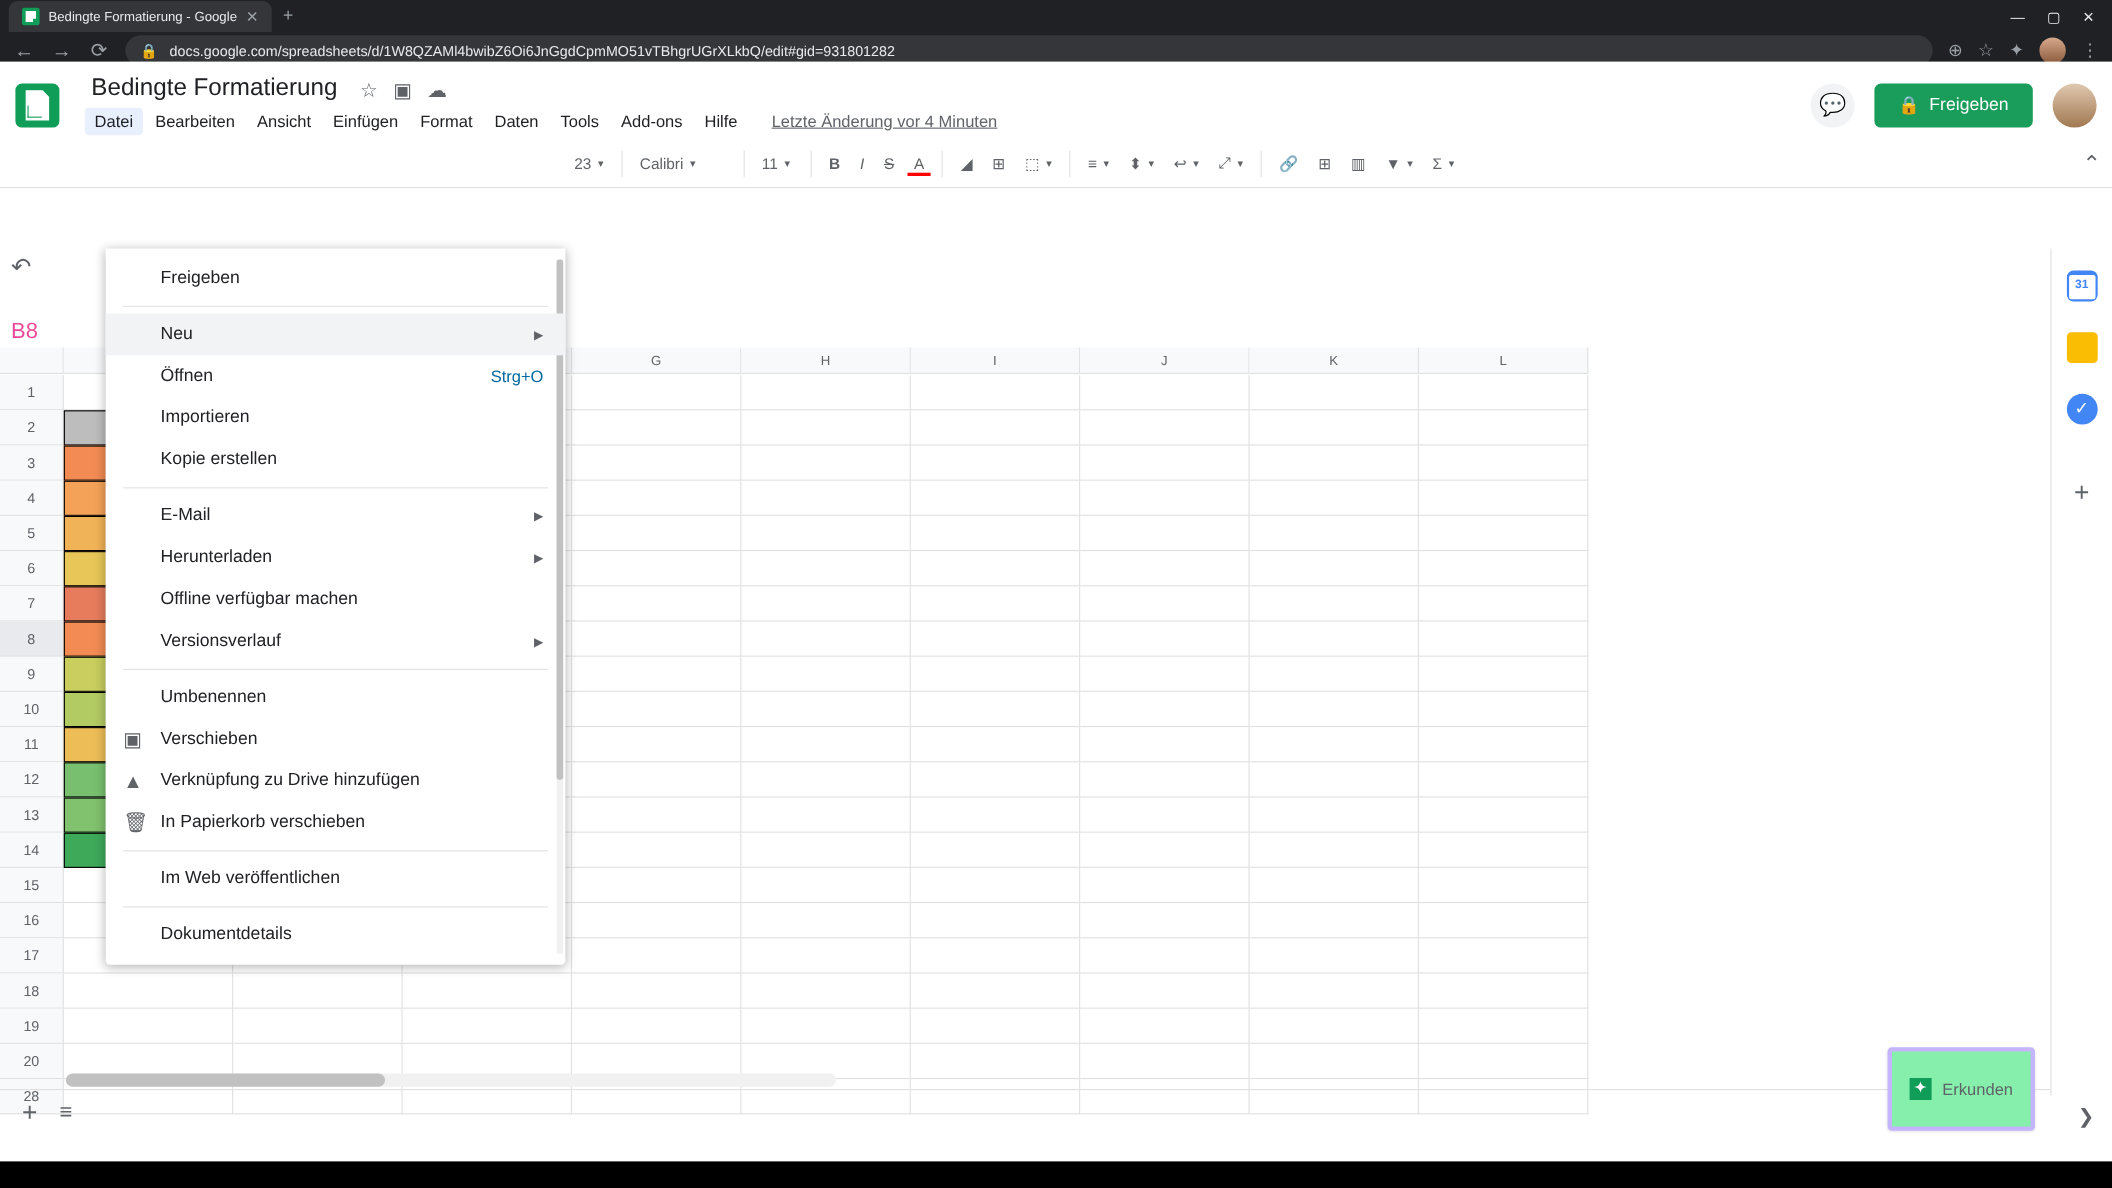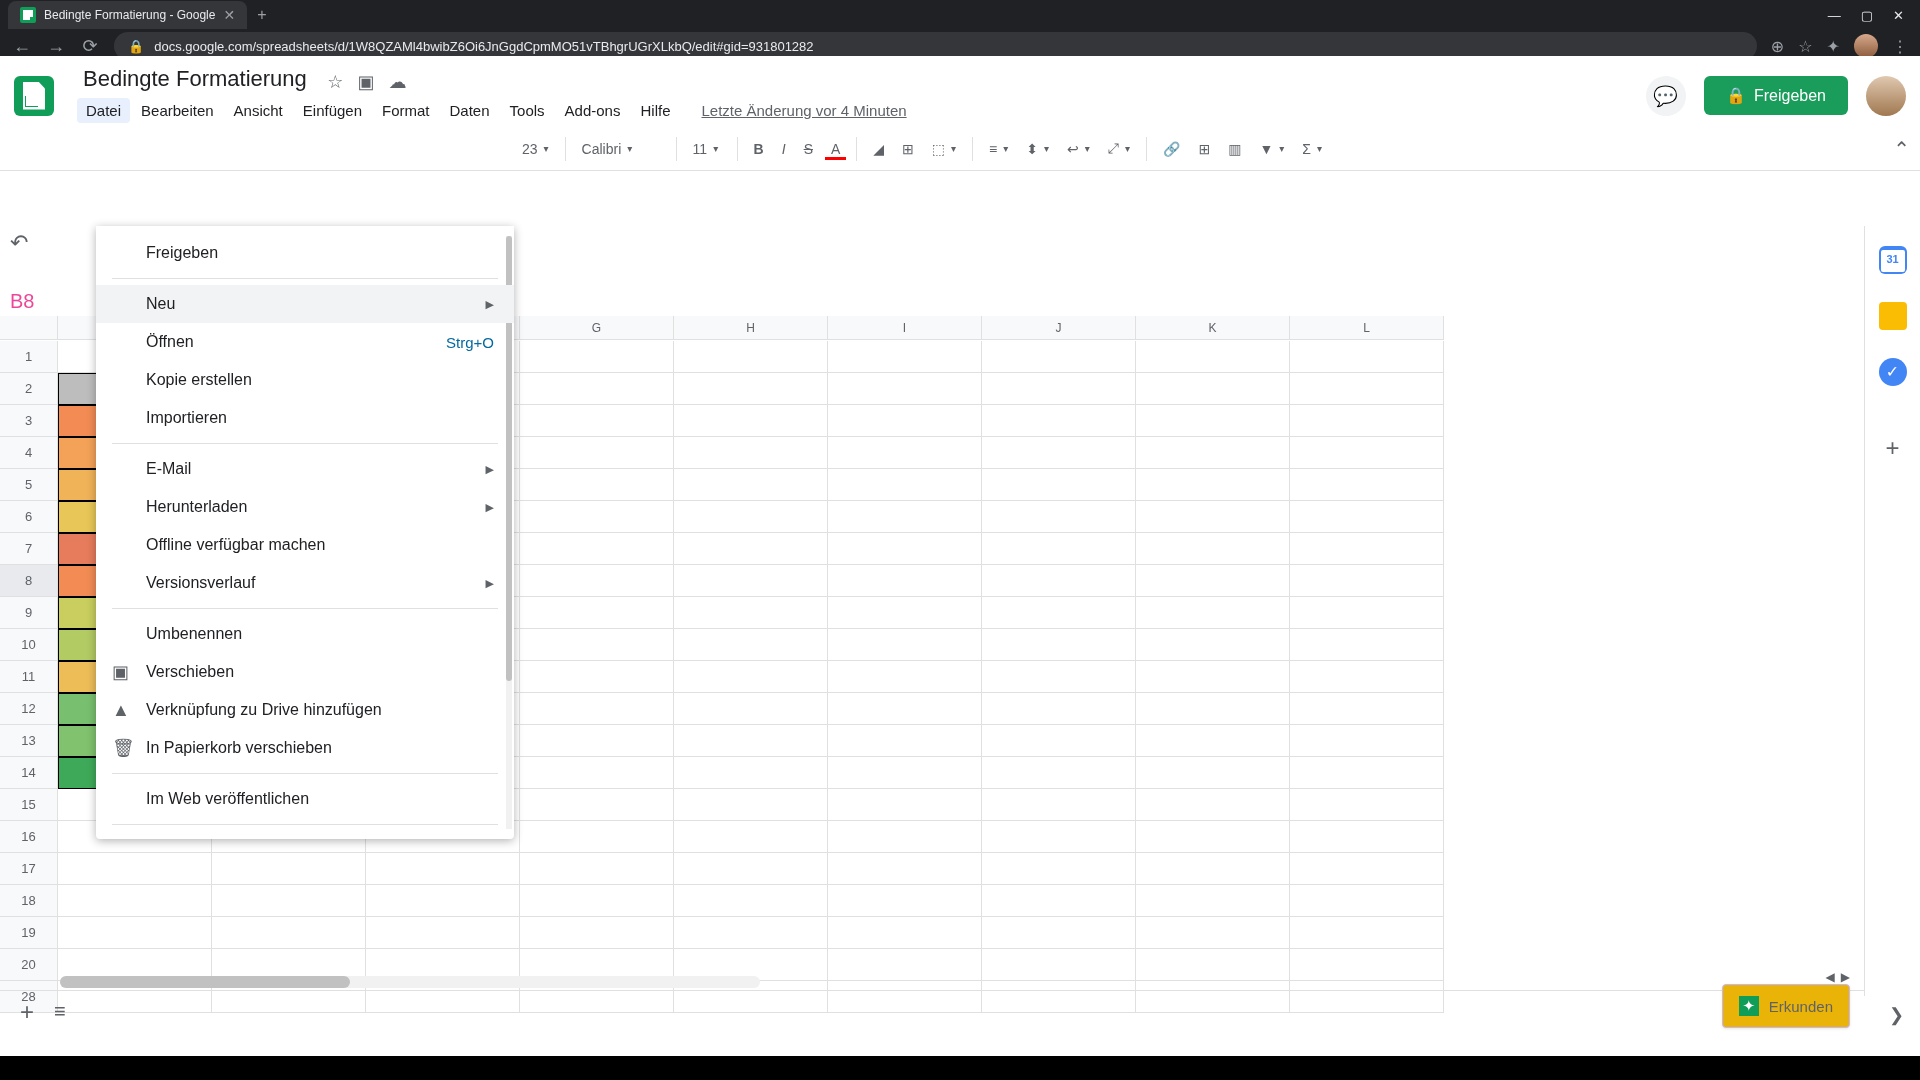--- a/index.html
+++ b/index.html
@@ -84,21 +84,21 @@
 .si-cal { background: linear-gradient(#4285f4,#4285f4); position:relative; }
 .si-cal::after { content:"31"; position:absolute; inset:4px 2px 2px; background:#fff; color:#4285f4; font-size:11px; text-align:center; line-height:18px; font-weight:bold; border-radius:2px; }
 .si-keep { background: #fbbc04; border-radius:4px; }
 .si-tasks { background: #4285f4; border-radius:50%; position:relative; }
 .si-tasks::after { content:"✓"; color:#fff; position:absolute; inset:0; text-align:center; line-height:28px; font-size:16px; }
 .si-plus { color:#5f6368; font-size:24px; margin-top:20px; }
 
 
 .sheet-tabs { position:absolute; bottom:24px; left:0; right:56px; height:42px; border-top:1px solid #e0e0e0; display:flex; align-items:center; padding:0 10px; gap:10px; }
 .add-sheet { font-size:24px; color:#5f6368; padding:0 10px; cursor:pointer; }
-.explore { position:absolute; right:70px; bottom:28px; display:flex; align-items:center; gap:10px; background:#eab308; border:1px solid #c4b5fd; border-radius:4px; padding:11px 16px; color:#5f6368; font-size:15px; box-shadow:0 1px 3px rgba(0,0,0,0.1); }
+.explore { position:absolute; right:70px; bottom:28px; display:flex; align-items:center; gap:10px; background:#86efac; border:4px solid #c4b5fd; border-radius:4px; padding:24px 16px; color:#5f6368; font-size:15px; box-shadow:0 1px 3px rgba(0,0,0,0.1); }
 .explore-icon { width:20px; height:20px; background:#0f9d58; position:relative; }
 .explore-icon::after { content:"✦"; color:#fff; position:absolute; inset:0; text-align:center; line-height:20px; }
 .hscroll { position:absolute; left:60px; bottom:68px; width:700px; height:12px; background:#f1f1f1; border-radius:6px; }
 .hscroll-thumb { position:absolute; left:0; width:290px; height:12px; background:#c1c1c1; border-radius:6px; }
 .nav-arrows { position:absolute; right:70px; bottom:72px; display:flex; gap:6px; color:#5f6368; font-size:12px; }
 .footer { position:absolute; bottom:0; left:0; right:0; height:24px; background:#000; }
 .expand-panel { position:absolute; right:16px; bottom:30px; color:#5f6368; font-size:18px; }
 </style>
 </head>
 <body>
@@ -494,24 +494,24 @@
     <div class="dd-divider"></div>
     <div class="dd-item hover">
         <span>Neu</span>
         <span class="dd-arrow">▶</span>
       </div>
     <div class="dd-item">
         <span>Öffnen</span>
         <span class="dd-shortcut">Strg+O</span>
       </div>
     <div class="dd-item">
+        <span>Importieren</span>
+      </div>
+    <div class="dd-item">
         <span>Kopie erstellen</span>
-      </div>
-    <div class="dd-item">
-        <span>Importieren</span>
       </div>
     <div class="dd-divider"></div>
     <div class="dd-item">
         <span>E-Mail</span>
         <span class="dd-arrow">▶</span>
       </div>
     <div class="dd-item">
         <span>Herunterladen</span>
         <span class="dd-arrow">▶</span>
       </div>
@@ -536,20 +536,23 @@
       </div>
     <div class="dd-item">
         <span class="dd-icon">🗑</span>
         <span>In Papierkorb verschieben</span>
       </div>
     <div class="dd-divider"></div>
     <div class="dd-item">
         <span>Im Web veröffentlichen</span>
       </div>
     <div class="dd-divider"></div>
+    <div class="dd-item">
+        <span>Dokumentdetails</span>
+      </div>
   </div>
 
   <div class="side-panel">
     <div class="side-icon si-cal"></div>
     <div class="side-icon si-keep"></div>
     <div class="side-icon si-tasks"></div>
     <div class="si-plus">+</div>
   </div>
 
   <div class="hscroll">

